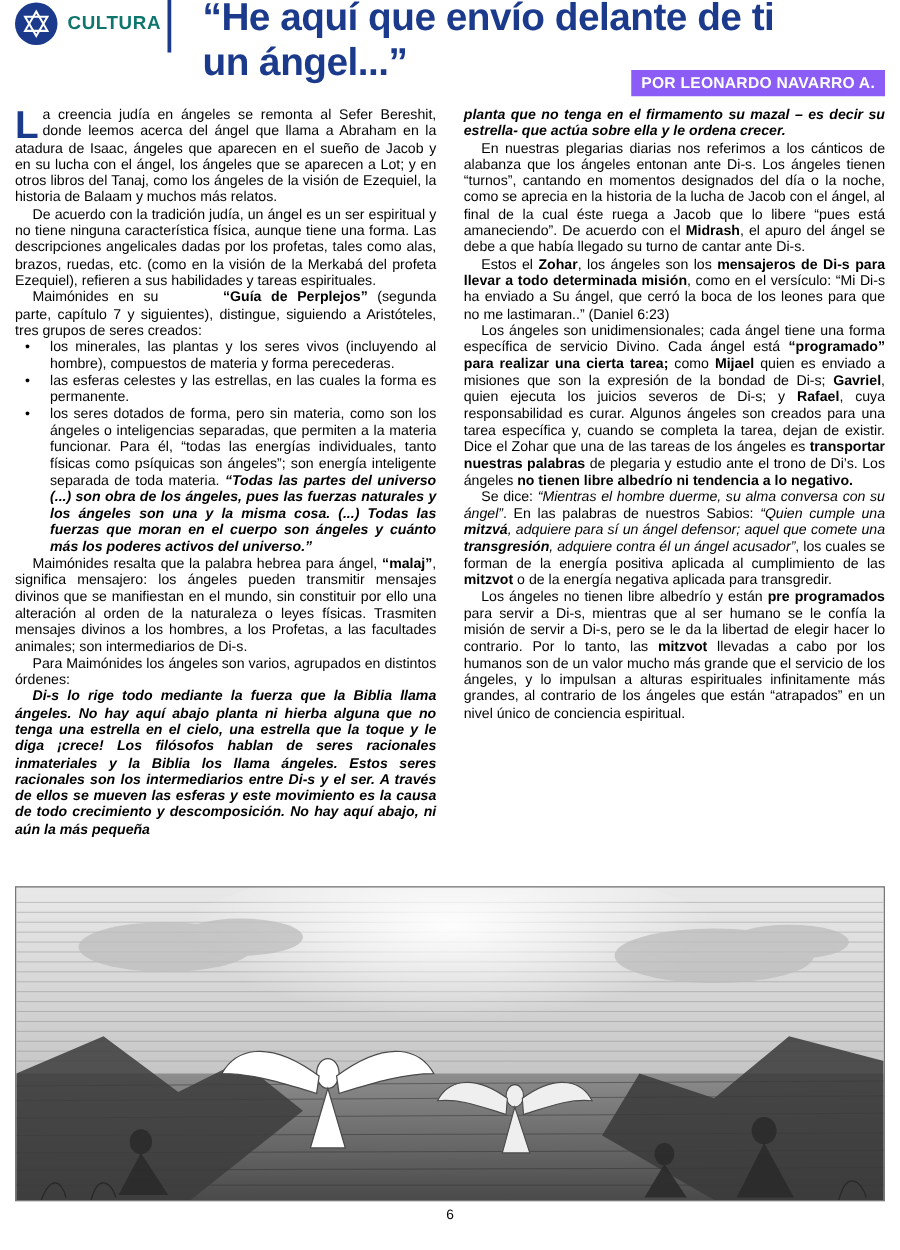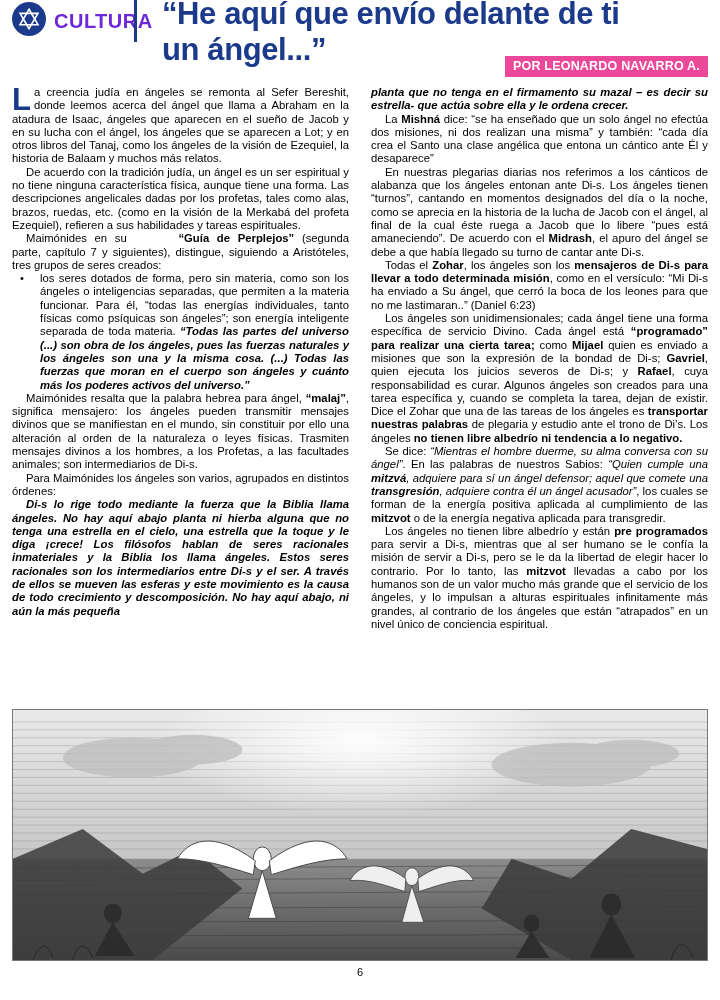--- a/index.html
+++ b/index.html
@@ -39,24 +39,24 @@
     color: #ffffff;
     display: flex;
     align-items: center;
     justify-content: center;
   }
   .logo-mark svg { display: block; }
   .section-name {
     position: absolute;
     left: 42px;
     top: 10px;
-    font-size: 20px;
+    font-size: 15px;
     font-weight: bold;
     letter-spacing: 0.5px;
-    color: #6d28d9;
+    color: #0f766e;
     font-family: "Liberation Sans", sans-serif;
   }
   .header-rule {
     position: absolute;
     left: 122px;
     top: 0px;
     width: 3px;
     height: 42px;
     background: #1b3a8c;
   }
@@ -69,21 +69,21 @@
     line-height: 1.17;
     font-weight: bold;
     color: #1b3a8c;
     font-family: "Liberation Sans", sans-serif;
     letter-spacing: -0.4px;
   }
   .byline-bar {
     position: absolute;
     right: 0px;
     top: 56px;
-    background: #ec4899;
+    background: #8b5cf6;
     color: #ffffff;
     font-size: 12.5px;
     font-weight: bold;
     letter-spacing: 0.2px;
     padding: 3px 8px 4px 8px;
     font-family: "Liberation Sans", sans-serif;
   }
 
   
   .columns {
@@ -177,30 +177,31 @@
       <div>un ángel...”</div>
     </div>
     <div class="byline-bar">POR LEONARDO NAVARRO A.</div>
   </div>
 
   <div class="columns">
     <div class="col" id="left-col">
         <p class="dropcap-para noindent"><span class="dropcap">L</span><span>a creencia judía en ángeles se remonta al Sefer Bereshit, donde leemos acerca del ángel que llama a Abraham en la atadura de Isaac, ángeles que aparecen en el sueño de Jacob y en su lucha con el ángel, los ángeles que se aparecen a Lot; y en otros libros del Tanaj, como los ángeles de la visión de Ezequiel, la historia de Balaam y muchos más relatos.</span></p>
         <p><span>De acuerdo con la tradición judía, un ángel es un ser espiritual y no tiene ninguna característica física, aunque tiene una forma. Las descripciones angelicales dadas por los profetas, tales como alas, brazos, ruedas, etc. (como en la visión de la Merkabá del profeta Ezequiel), refieren a sus habilidades y tareas espirituales.</span></p>
         <p><span>Maimónides en su </span><span style="font-weight: bold; margin-left: 44px;">“Guía de Perplejos”</span><span> (segunda parte, capítulo 7 y siguientes), distingue, siguiendo a Aristóteles, tres grupos de seres creados:</span></p>
+        <p class="bullet"><span>los minerales, las plantas y los seres vivos (incluyendo al hombre), compuestos de materia y forma perecederas.</span></p>
+        <p class="bullet"><span>las esferas celestes y las estrellas, en las cuales la forma es permanente.</span></p>
         <p class="bullet"><span>los seres dotados de forma, pero sin materia, como son los ángeles o inteligencias separadas, que permiten a la materia funcionar. Para él, “todas las energías individuales, tanto físicas como psíquicas son ángeles”; son  energía inteligente separada de toda materia. </span><span style="font-weight: bold; font-style: italic;">“Todas las partes del universo (...)  son obra de los ángeles, pues las fuerzas naturales y los ángeles son una y la misma cosa. (...) Todas las fuerzas que moran en el cuerpo son ángeles y cuánto más los poderes activos del universo.”</span></p>
         <p><span>Maimónides resalta que la palabra hebrea para ángel, </span><span style="font-weight: bold;">“malaj”</span><span>,  significa mensajero: los ángeles pueden transmitir mensajes divinos que se manifiestan en el mundo, sin constituir por ello una alteración al orden de la naturaleza o leyes físicas. Trasmiten mensajes divinos a los hombres, a los Profetas, a las facultades animales;  son intermediarios de Di-s.</span></p>
         <p><span>Para Maimónides los ángeles son varios, agrupados en distintos órdenes:</span></p>
         <p style="font-weight: bold; font-style: italic;"><span>Di-s lo rige todo mediante la fuerza que la Biblia llama ángeles. No hay aquí abajo planta ni hierba alguna que no tenga una estrella en el cielo, una estrella que la toque y le diga ¡crece! Los filósofos hablan de seres racionales inmateriales y la Biblia los llama ángeles. Estos seres racionales son los intermediarios entre Di-s y el ser. A través de ellos se mueven las esferas y este movimiento es la causa de todo crecimiento y descomposición. No hay aquí abajo, ni aún la más pequeña</span></p>
       </div>
     <div class="col" id="right-col">
         <p class="noindent" style="font-weight: bold; font-style: italic;"><span style="font-weight: bold; font-style: italic; margin-top: 20px;">planta que no tenga en el firmamento su mazal – es decir su </span><span style="font-weight: bold; font-style: italic;">estrella- que actúa sobre ella y le ordena crecer.</span></p>
-        <p><span>La </span><span style="font-weight: bold;">Mishná</span><span> dice: “se ha enseñado que un solo ángel no efectúa dos misiones, ni dos realizan una misma” y también: “cada día crea el Santo una clase angélica que entona un cántico ante Él y desaparece”</span></p>
         <p><span>En nuestras plegarias diarias nos referimos a los cánticos de alabanza que los ángeles entonan ante Di-s. Los ángeles tienen “turnos”, cantando en momentos designados del día o la noche, como se aprecia  en la historia de la lucha de Jacob con el ángel, al final de la cual éste ruega a Jacob que lo libere “pues está amaneciendo”. De acuerdo con el </span><span style="font-weight: bold;">Midrash</span><span>, el apuro del ángel se debe a que había llegado su turno de cantar ante Di-s.</span></p>
-        <p><span>Todas el </span><span style="font-weight: bold;">Zohar</span><span>, los ángeles son los </span><span style="font-weight: bold;">mensajeros de Di-s para llevar a todo determinada  misión</span><span>, como en el versículo: “Mi Di-s ha enviado a Su ángel, que cerró la boca de los leones para que no me lastimaran..” (Daniel 6:23)</span></p>
+        <p><span>Estos el </span><span style="font-weight: bold;">Zohar</span><span>, los ángeles son los </span><span style="font-weight: bold;">mensajeros de Di-s para llevar a todo determinada  misión</span><span>, como en el versículo: “Mi Di-s ha enviado a Su ángel, que cerró la boca de los leones para que no me lastimaran..” (Daniel 6:23)</span></p>
         <p><span>Los ángeles son unidimensionales; cada ángel tiene una forma específica de servicio Divino. Cada ángel está </span><span style="font-weight: bold;">“programado” para realizar una cierta tarea;</span><span> como </span><span style="font-weight: bold;">Mijael</span><span> quien es enviado a misiones que son la expresión de la bondad de Di-s; </span><span style="font-weight: bold;">Gavriel</span><span>, quien ejecuta los juicios severos de Di-s; y </span><span style="font-weight: bold;">Rafael</span><span>, cuya responsabilidad es curar. Algunos ángeles son creados para una tarea específica y, cuando se completa la tarea, dejan de existir. Dice el Zohar que una de las tareas de los ángeles es </span><span style="font-weight: bold;">transportar nuestras palabras</span><span> de plegaria y estudio ante el trono de Di’s. Los ángeles </span><span style="font-weight: bold;">no tienen libre albedrío ni tendencia a lo negativo.</span></p>
         <p><span>Se dice: </span><span style="font-style: italic;">“Mientras el hombre duerme, su alma conversa con su ángel”</span><span>. En las palabras de nuestros Sabios: </span><span style="font-style: italic;">“Quien cumple una </span><span style="font-weight: bold; font-style: italic;">mitzvá</span><span style="font-style: italic;">, adquiere para sí un ángel defensor; aquel que comete una </span><span style="font-weight: bold; font-style: italic;">transgresión</span><span style="font-style: italic;">, adquiere contra él un ángel acusador”</span><span>, los cuales se forman de la energía positiva aplicada al cumplimiento de las </span><span style="font-weight: bold;">mitzvot</span><span>  o de la energía negativa aplicada para transgredir.</span></p>
         <p><span>Los ángeles no tienen libre albedrío y están </span><span style="font-weight: bold;">pre programados</span><span> para servir a Di-s, mientras que al ser humano se le confía la misión de servir a Di-s, pero se le da la libertad de elegir hacer lo contrario. Por lo tanto, las </span><span style="font-weight: bold;">mitzvot</span><span> llevadas a cabo por los humanos son de un valor mucho más grande que el servicio de los ángeles, y lo impulsan a alturas espirituales infinitamente más grandes, al contrario de los ángeles que están “atrapados” en un nivel único de conciencia espiritual.</span></p>
       </div>
   </div>
 
   <div class="figure">
     <svg viewBox="0 0 696 252" preserveAspectRatio="none" aria-hidden="true">
       <defs>
         <linearGradient id="sky" x1="0" y1="0" x2="0" y2="1">

